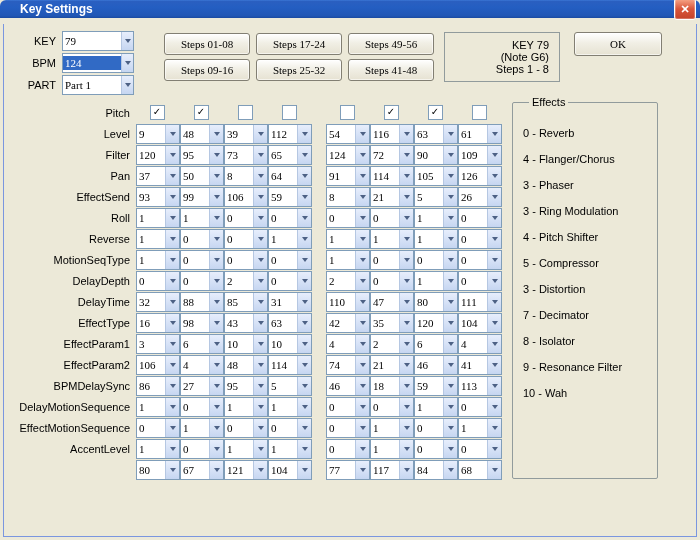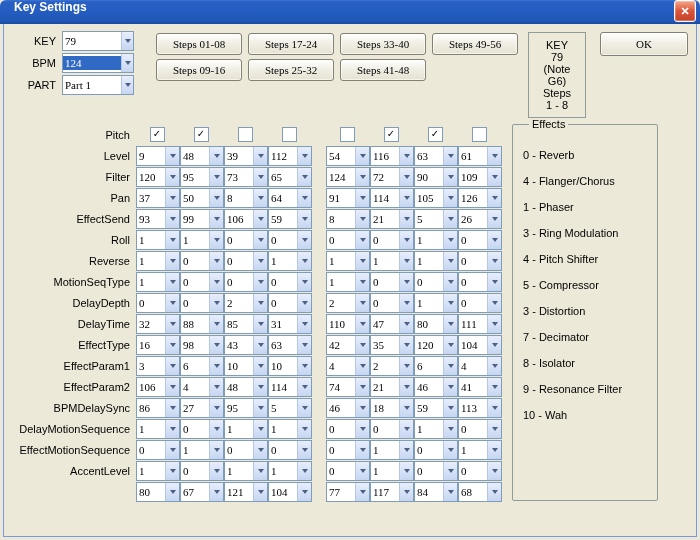--- a/index.html
+++ b/index.html
@@ -1,19 +1,19 @@
 <!DOCTYPE html>
 <html><head>
 <meta charset="utf-8">
 <style>
 html,body{margin:0;padding:0}
 body{font-family:Tahoma,sans-serif;font-size:11px;background:#ece9d8;color:#000;width:700px;height:540px;overflow:hidden;position:relative}
 
 
-.titlebar{background:linear-gradient(to bottom,#3b77d6 0%,#2a5fc0 8%,#245ec2 40%,#2157b5 88%,#1a4aa0 100%);height:24px;display:flex;align-items:flex-start;padding:0 4px 0 14px;color:#fff;font-weight:bold;font-size:12px;border-top-left-radius:6px;border-top-right-radius:6px}
+.titlebar{background:linear-gradient(to bottom,#3b77d6 0%,#2a5fc0 8%,#245ec2 40%,#2157b5 88%,#1a4aa0 100%);height:18px;display:flex;align-items:center;padding:0 4px 0 20px;color:#fff;font-weight:bold;font-size:12px;border-top-left-radius:6px;border-top-right-radius:6px}
 .title-text{flex:1}
 .close-btn{width:20px;height:20px;background:linear-gradient(to bottom,#f7a789,#d9553a 50%,#c4432a);border:1px solid #fff;border-radius:3px;color:#fff;display:flex;align-items:center;justify-content:center;font-weight:bold;font-size:11px;cursor:default;box-shadow:inset 0 0 0 1px rgba(255,255,255,.25)}
 
 
 .client{position:absolute;top:24px;left:3px;right:3px;bottom:3px;background:#ece9d8;border:1px solid #7a96df;border-top:none;padding:6px 8px 6px 4px}
 
 
 .combo{display:inline-flex;align-items:center;height:18px;background:#fff;border:1px solid #7f9db9}
 .combo input{border:none;outline:none;font-family:Tahoma;font-size:11px;padding:1px 2px;width:100%;background:transparent}
 .combo .btn{width:14px;height:100%;border-left:1px solid #b5c7e2;background:linear-gradient(to bottom,#e7eefc,#c6d6f1);display:flex;align-items:center;justify-content:center}
@@ -27,21 +27,21 @@
 
 .top-row{display:flex;align-items:flex-start}
 .left-ctl{width:130px;padding-left:4px}
 .ctl-row{display:flex;align-items:center;height:22px}
 .ctl-lbl{text-align:right;width:44px;padding-right:6px}
 
 .step-btns{display:flex;flex-direction:column;gap:4px;margin-left:22px;margin-top:3px}
 .step-btns-row{display:flex;gap:6px}
 .step-btns .button{width:76px}
 
-.status{border:1px solid #919b9c;padding:6px 10px;text-align:center;margin-left:10px;margin-top:2px;width:94px}
+.status{border:1px solid #919b9c;padding:6px 10px;text-align:right;margin-left:10px;margin-top:2px;width:94px}
 .ok-wrap{margin-left:14px;margin-top:2px}
 .ok-wrap .button{width:78px;height:22px}
 
 .grid-area{display:flex;margin-top:6px}
 .row-labels{width:128px;padding-top:0}
 .row-lbl{height:21px;display:flex;align-items:center;justify-content:flex-end;padding-right:6px}
 
 .cells{}
 .cell-row{height:21px;display:flex;align-items:center}
 .cellgroup{display:flex}
@@ -97,21 +97,20 @@
               <div class="tri"></div>
             </div>
         </div>
       </div>
     </div>
 
     <div class="step-btns">
       <div class="step-btns-row">
         <div class="button">Steps 01-08</div>
         <div class="button">Steps 17-24</div>
-        <div class="button">Steps 33-40</div>
         <div class="button">Steps 49-56</div>
       </div>
       <div class="step-btns-row">
         <div class="button">Steps 09-16</div>
         <div class="button">Steps 25-32</div>
         <div class="button">Steps 41-48</div>
       </div>
     </div>
 
     <div class="status">
@@ -1117,21 +1116,21 @@
             </div>
           </div>
         </div>
     </div>
 
     <div class="effects">
       <div class="legend">Effects</div>
       <div id="effects-list">
           <div class="fx">0 - Reverb</div>
           <div class="fx">4 - Flanger/Chorus</div>
-          <div class="fx">1 - Phaser</div>
+          <div class="fx">3 - Phaser</div>
           <div class="fx">3 - Ring Modulation</div>
           <div class="fx">4 - Pitch Shifter</div>
           <div class="fx">5 - Compressor</div>
           <div class="fx">3 - Distortion</div>
           <div class="fx">7 - Decimator</div>
           <div class="fx">8 - Isolator</div>
           <div class="fx">9 - Resonance Filter</div>
           <div class="fx">10 - Wah</div>
         </div>
     </div>

